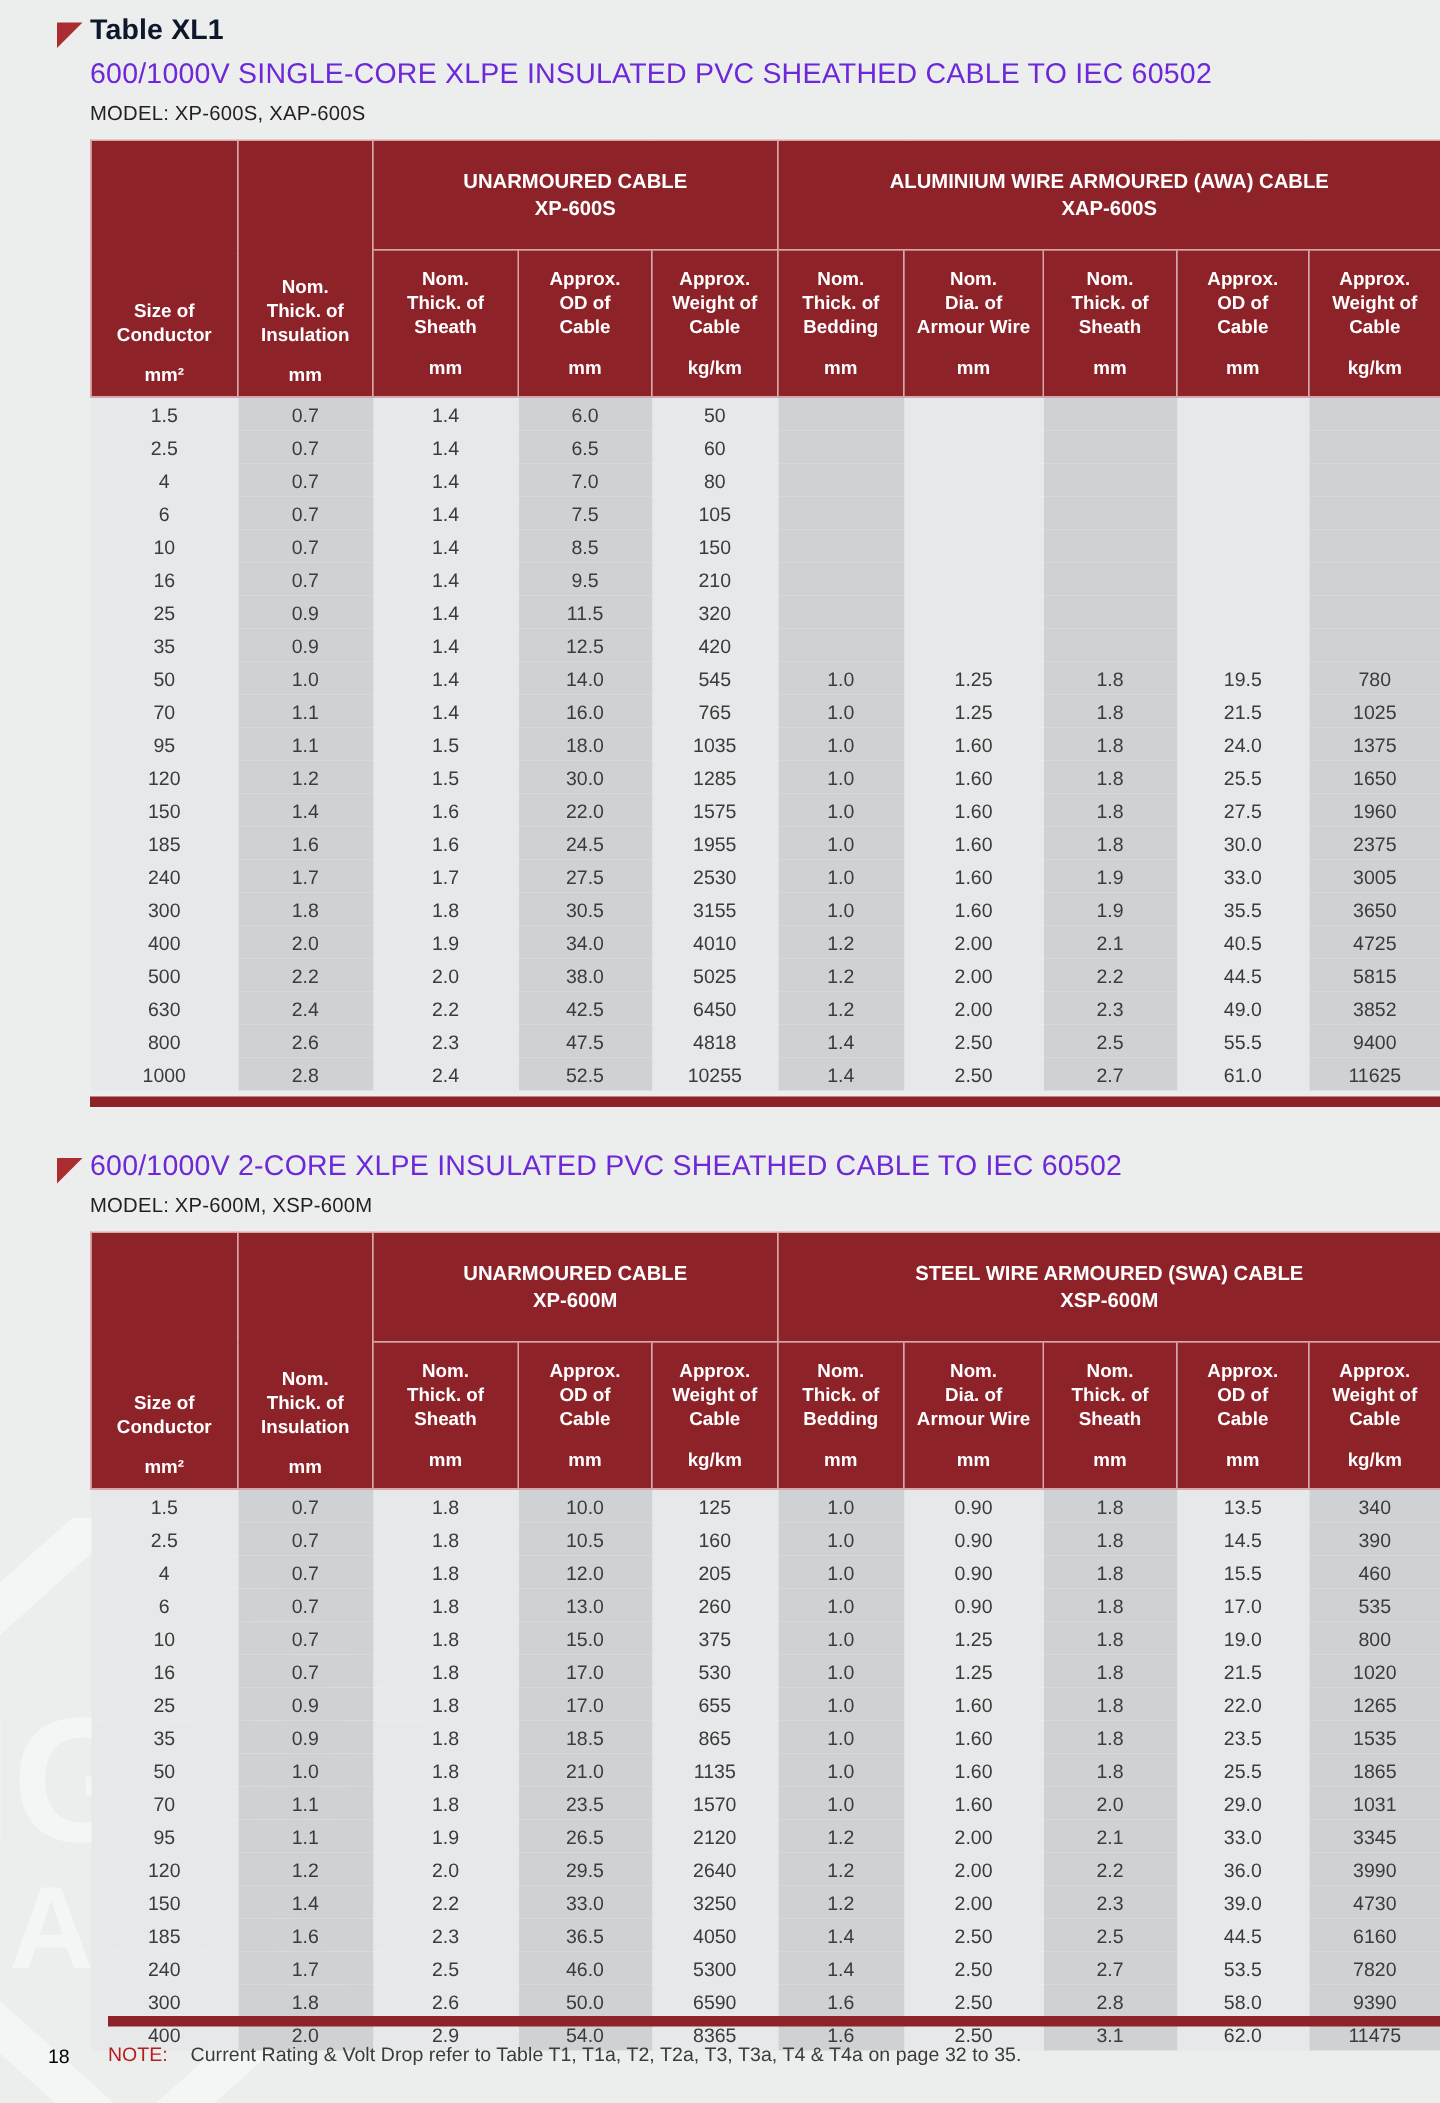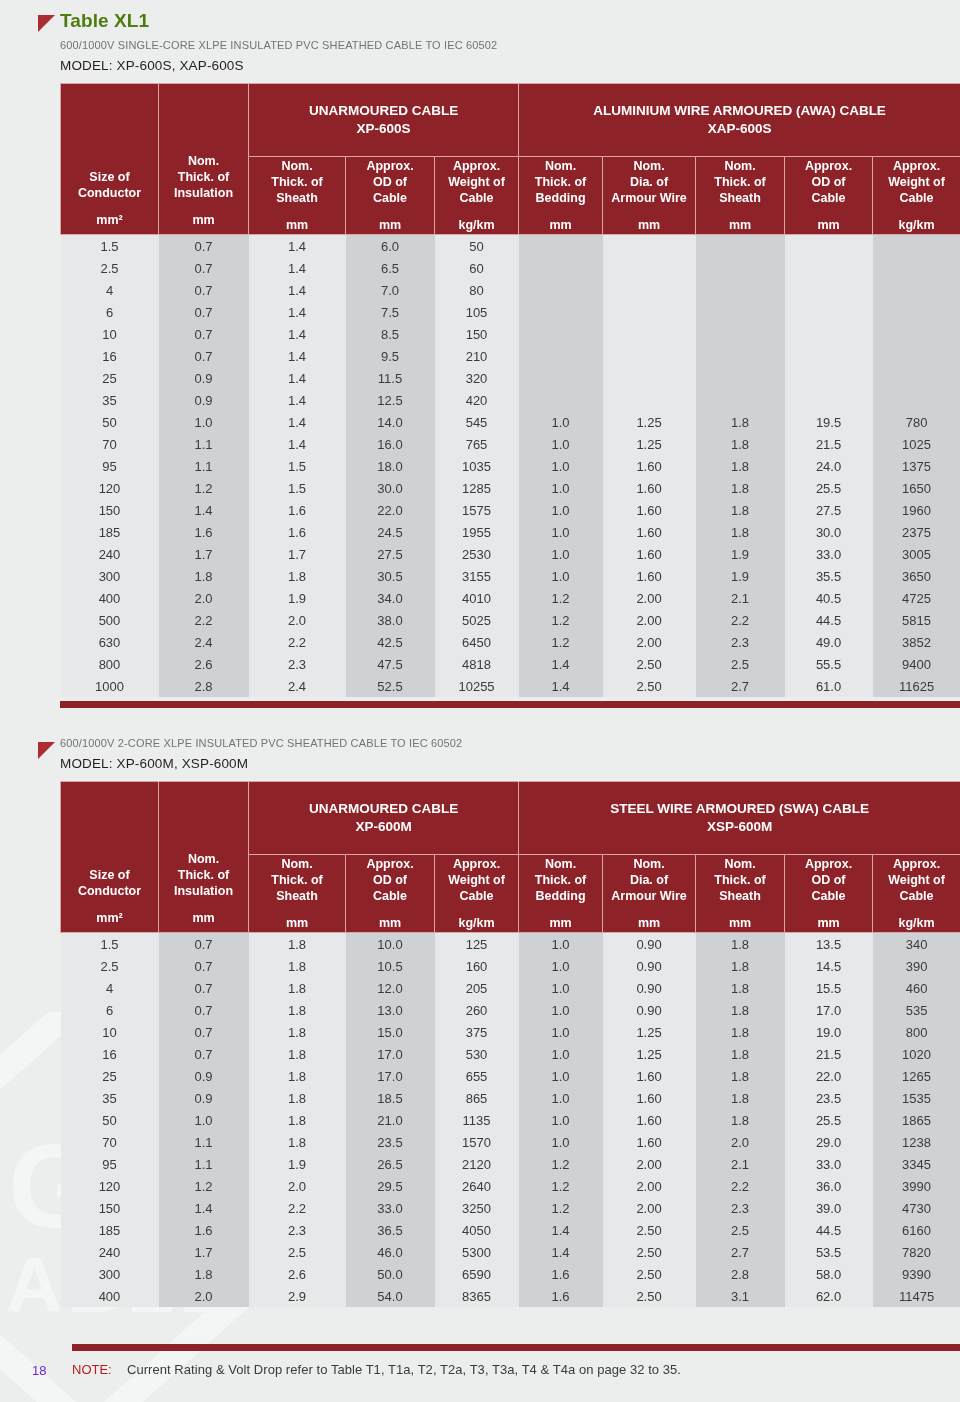--- a/index.html
+++ b/index.html
@@ -41,28 +41,28 @@
     left: 26px;
     top: 5px;
     width: 0; height: 0;
     border-top: 17px solid #ab2c31;
     border-right: 17px solid transparent;
   }
 
   .tbl-title {
     font-size: 19px;
     font-weight: bold;
-    color: #4d7c0f;
+    color: #0f172a;
     letter-spacing: .1px;
     line-height: 22px;
   }
 
   .tbl-sub {
-    font-size: 11px;
-    color: #737373;
+    font-size: 19px;
+    color: #6d28d9;
     margin-top: 7px;
     letter-spacing: .15px;
   }
 
   .tbl-model {
     font-size: 13.5px;
     color: #231f20;
     margin-top: 7px;
     letter-spacing: .15px;
   }
@@ -75,21 +75,21 @@
     table-layout: fixed;
   }
 
   .dt th {
     background: #8e2229;
     color: #ffffff;
     font-size: 12.5px;
     font-weight: bold;
     line-height: 16px;
     border: 1px solid #d8a6a8;
-    padding: 1px 2px;
+    padding: 11px 2px;
     text-align: center;
     vertical-align: middle;
   }
 
   .dt th.grp { font-size: 13.5px; line-height: 18px; padding: 18px 2px; }
 
   .dt th.corner { vertical-align: bottom; padding-bottom: 6px; }
 
   .unit { display: block; margin-top: 11px; font-weight: bold; }
 
@@ -132,21 +132,21 @@
     top: 4px;
     width: 888px;
     height: 7px;
     background: #8e2229;
   }
   .page-no {
     position: absolute;
     left: 32px;
     top: 23px;
     font-size: 13px;
-    color: #6d28d9;
+    color: #000000;
   }
   .note-label {
     position: absolute;
     left: 72px;
     top: 22px;
     font-size: 13px;
     color: #b91c1c;
   }
   .note-text {
     position: absolute;
@@ -727,21 +727,21 @@
         <tr>
           <td class="c0">70</td>
           <td class="c1">1.1</td>
           <td class="c2">1.8</td>
           <td class="c3">23.5</td>
           <td class="c4">1570</td>
           <td class="c5">1.0</td>
           <td class="c6">1.60</td>
           <td class="c7">2.0</td>
           <td class="c8">29.0</td>
-          <td class="c9">1238</td>
+          <td class="c9">1031</td>
         </tr>
         <tr>
           <td class="c0">95</td>
           <td class="c1">1.1</td>
           <td class="c2">1.9</td>
           <td class="c3">26.5</td>
           <td class="c4">2120</td>
           <td class="c5">1.2</td>
           <td class="c6">2.00</td>
           <td class="c7">2.1</td>

